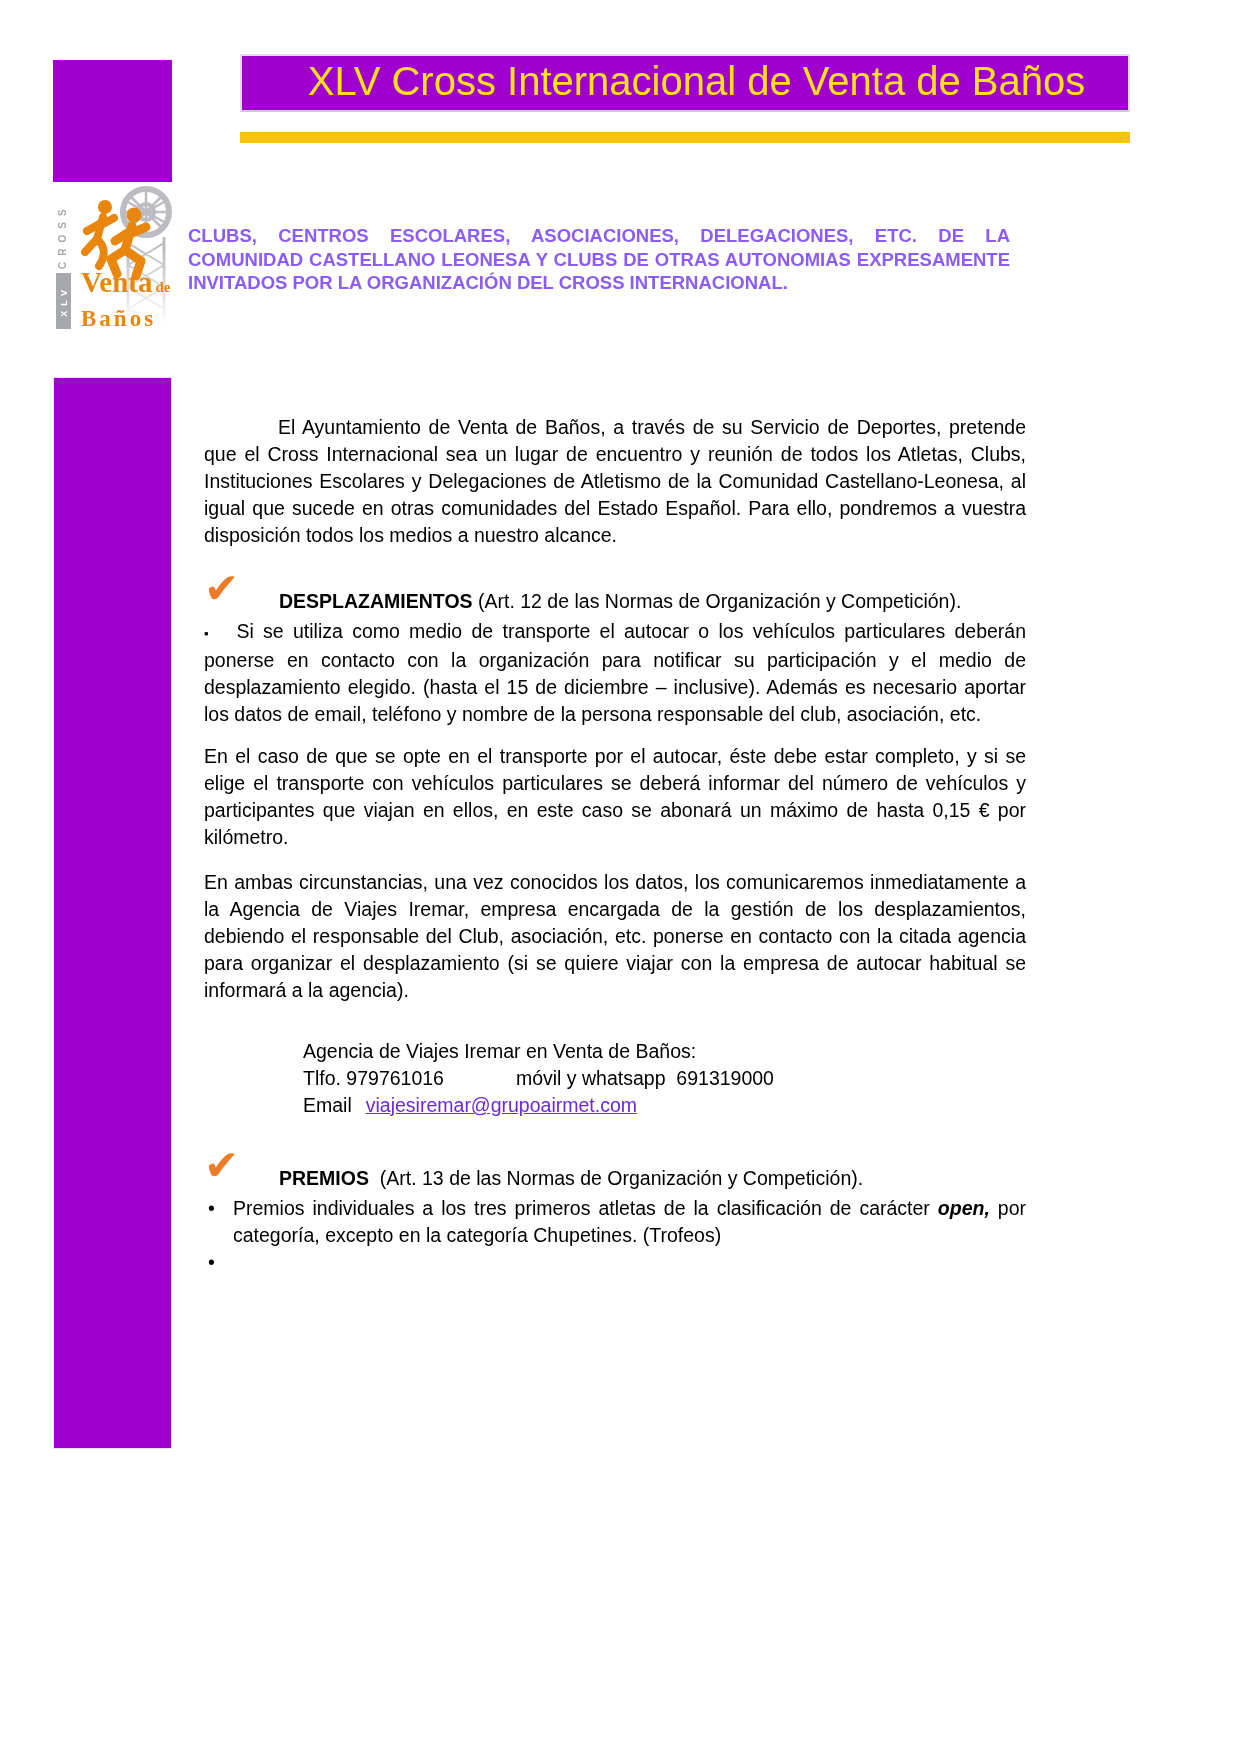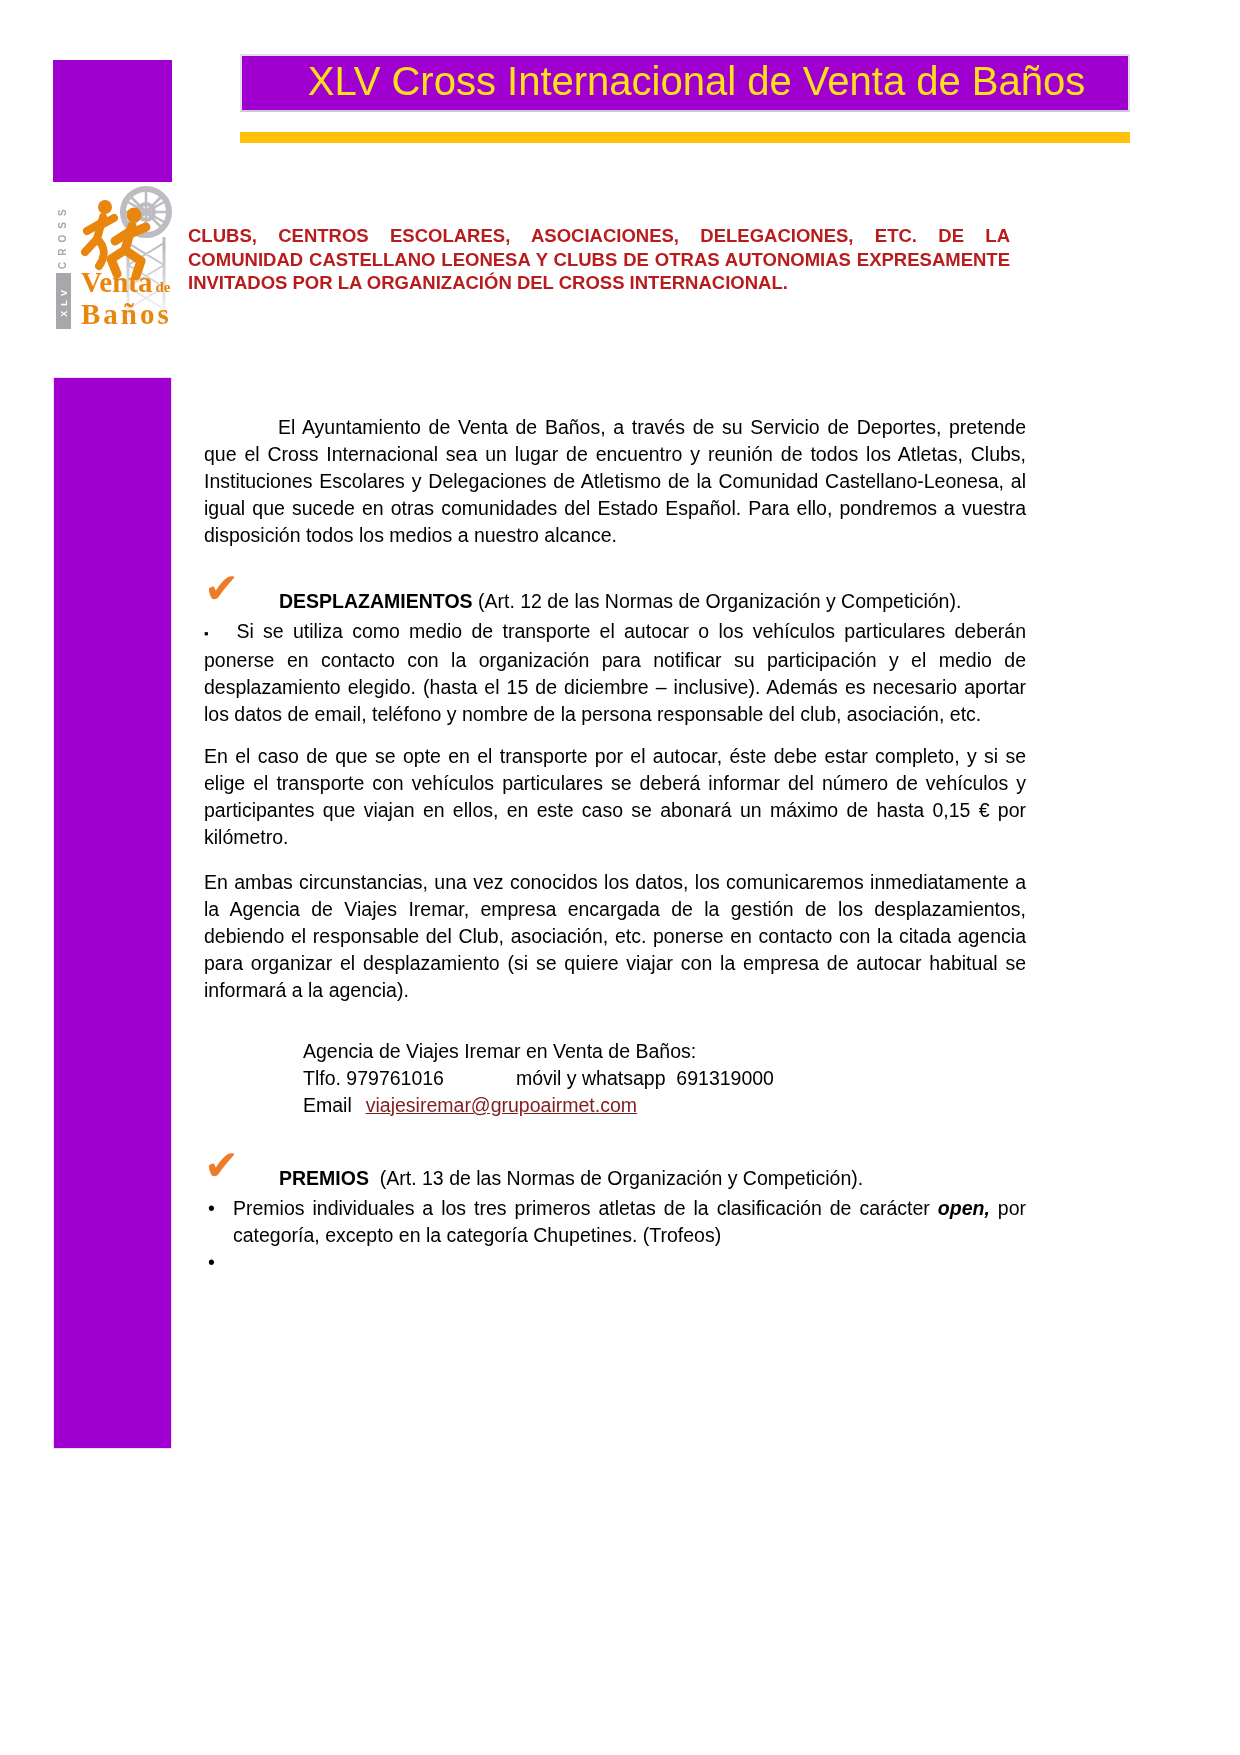--- a/index.html
+++ b/index.html
@@ -26,26 +26,26 @@
   .vert { writing-mode:vertical-rl; transform:rotate(180deg); text-orientation:mixed; }
   #cross-vert { position:absolute; left:3px; top:20px; height:66px; font-size:10px;
     letter-spacing:6px; color:#A7A8AC; font-weight:bold; }
   #xlv-box { position:absolute; left:2px; top:90px; height:56px; width:15px; background:#A7A8AC;
     color:#fff; font-size:9px; letter-spacing:5px; font-weight:bold;
     display:flex; align-items:center; justify-content:center; }
   #logo-name { position:absolute; left:27px; top:85px; color:#E8860D;
     font-family:"Liberation Serif", serif; font-weight:bold; line-height:1; }
   #logo-name .v { font-size:29px; }
   #logo-name .de { font-size:15px; margin-left:3px; }
-  #logo-name .b { font-size:29px; letter-spacing:3px; display:block; margin-top:3px; }
+  #logo-name .b { font-size:23px; letter-spacing:3px; display:block; margin-top:10px; }
 
   
   #invite {
     position:absolute; left:188px; top:224px; width:822px;
-    color:#b91c1c; font-weight:bold; font-size:18.5px; line-height:23.5px; text-align:justify;
+    color:#8b5cf6; font-weight:bold; font-size:18.5px; line-height:23.5px; text-align:justify;
   }
 
   
   #sidebar { position:absolute; left:53px; top:377px; width:119px; height:1072px;
     box-sizing:border-box; border:1px solid #EADFF2; }
 
   
   #content { position:absolute; left:204px; top:414px; width:822px;
     font-size:19.5px; line-height:27px; }
   #content p { margin:0; text-align:justify; }
@@ -63,21 +63,21 @@
   .mt-p4    { margin-top:18px !important; }
   .mt-head2 { margin-top:46px !important; }
 
   .sqb { font-size:13px; }
   .gap24 { display:inline-block; width:24px; }
   .gap72 { display:inline-block; width:72px; }
   .gap14 { display:inline-block; width:14px; }
 
   .agency { margin-top:34px; margin-left:99px; }
   .agency > div { line-height:27px; }
-  a.email { color:#7f1d1d; text-decoration:underline; }
+  a.email { color:#6d28d9; text-decoration:underline; }
 
   ul.dots { list-style:none; margin:3px 0 0 0; padding:0; }
   ul.dots li { position:relative; padding-left:29px; text-align:justify; }
   ul.dots li .rb { position:absolute; left:4px; }
   .openit { font-weight:bold; font-style:italic; }
 
   svg .orange { stroke:#E8860D; fill:none; stroke-linecap:round; stroke-linejoin:round; }
 </style>
 </head>
 <body>

